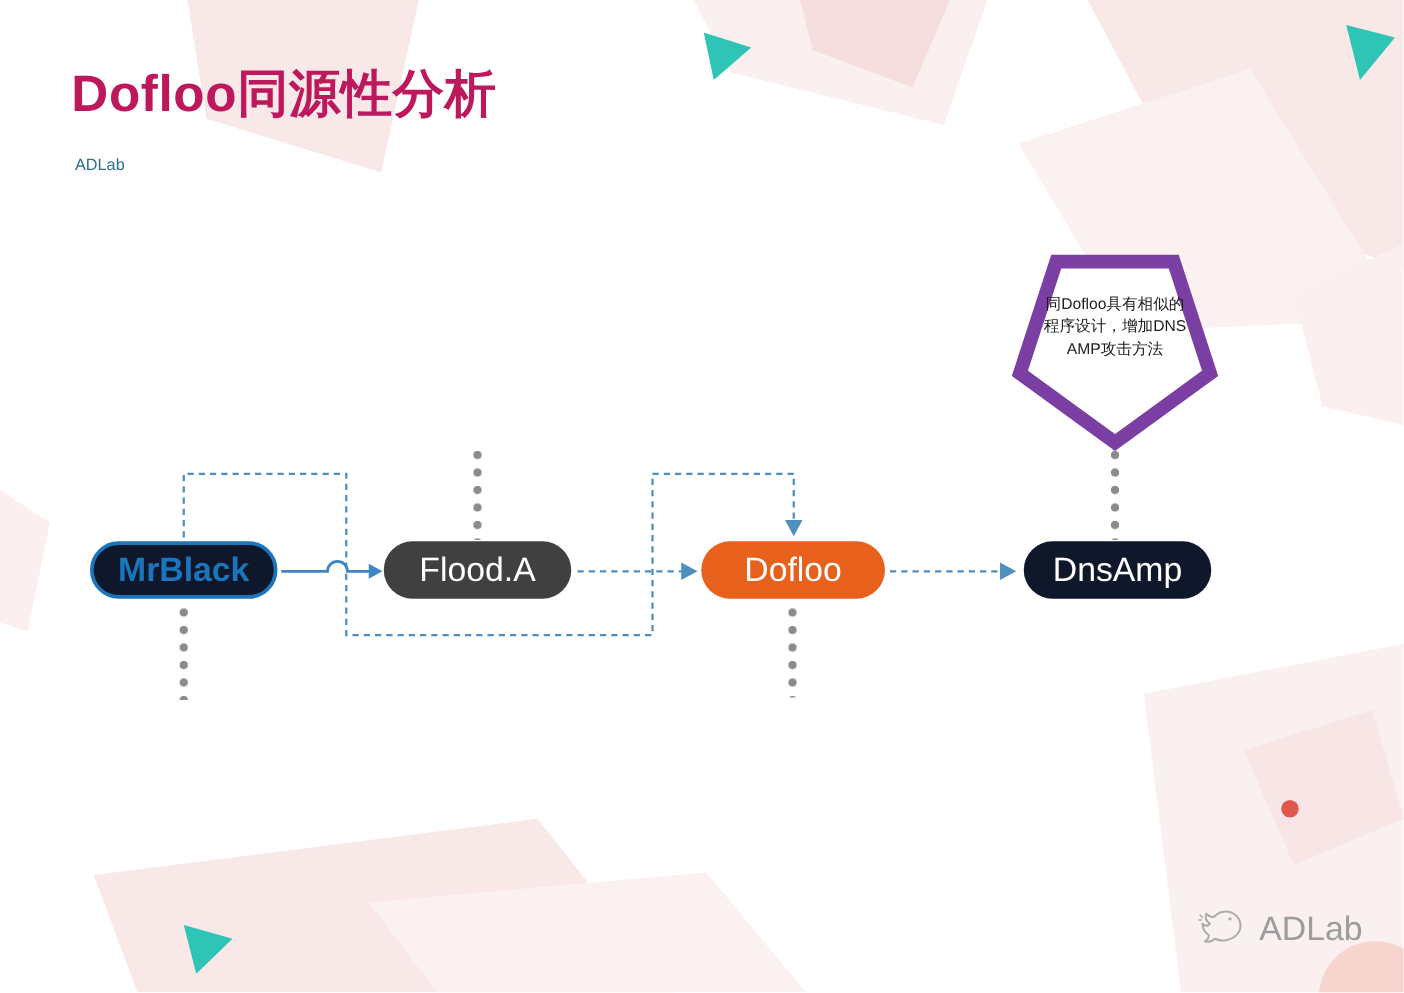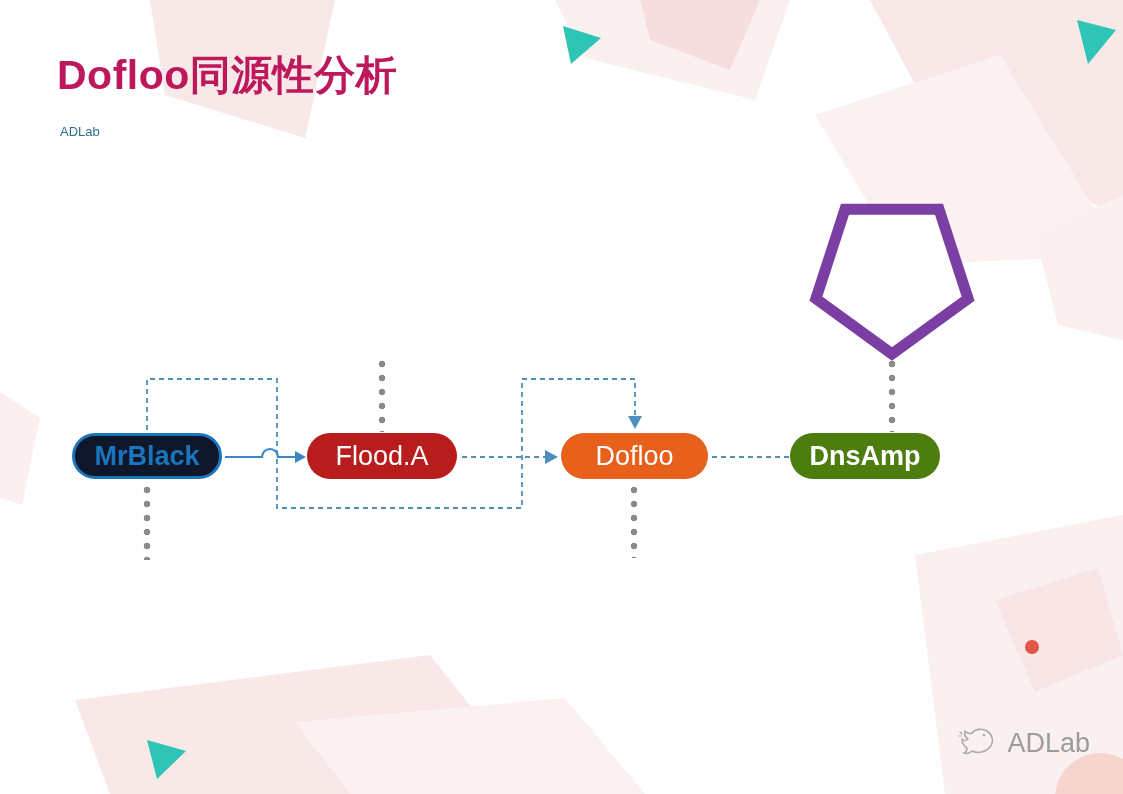--- a/index.html
+++ b/index.html
@@ -22,23 +22,23 @@
     position: absolute; left: 60px; top: 124px;
     font-size: 13px; color: #2E6E8E; z-index: 4;
   }
 
   .pill {
     position: absolute; height: 46px; border-radius: 24px;
     display: flex; align-items: center; justify-content: center;
     font-size: 27px; z-index: 3; box-sizing: border-box;
   }
   .pill-mrblack { left: 72px;  top: 433px; width: 150px; background: #0f172a; border: 3px solid #1B75BC; color: #1B75BC; font-weight: 700; }
-  .pill-flooda  { left: 307px; top: 433px; width: 150px; background: #b91c1c; color: #ffffff; }
+  .pill-flooda  { left: 307px; top: 433px; width: 150px; background: #404040; color: #ffffff; }
   .pill-dofloo  { left: 561px; top: 433px; width: 147px; background: #E8611C; color: #ffffff; }
-  .pill-dnsamp  { left: 790px; top: 433px; width: 150px; background: #4d7c0f; color: #ffffff; font-weight: 700; }
+  .pill-dnsamp  { left: 819px; top: 433px; width: 150px; background: #0f172a; color: #ffffff; font-weight: 400; }
 
   .pent { position: absolute; width: 180px; height: 180px; z-index: 2; }
   .pent svg { position: absolute; left: 0; top: 0; }
   .pent-text {
     position: absolute; left: 32px; width: 116px;
     font-size: 12.5px; line-height: 1.42; color: #1a1a1a;
     text-align: center; word-break: break-all;
     display: flex; align-items: center; justify-content: center;
   }
   .pent-text.top-pos    { top: 32px; height: 92px; }
@@ -109,20 +109,21 @@
   <div class="dots" id="dots-flooda"></div>
   <div class="dots" id="dots-dnsamp"></div>
   <div class="dots" id="dots-mrblack"></div>
   <div class="dots" id="dots-dofloo"></div>
 
 
   <div class="pent" style="left:802px; top:184px;">
     <svg viewBox="0 0 180 180" width="180" height="180">
       <polygon points="90,170 13.9,114.7 43,25.3 137,25.3 166.1,114.7" fill="#ffffff" stroke-width="11" stroke-linejoin="miter" stroke="#7B3FA3"></polygon>
     </svg>
+    <div class="pent-text top-pos">同Dofloo具有相似的程序设计，增加DNSAMP攻击方法</div>
   </div>
 
 
 
   <div class="pill pill-mrblack">MrBlack</div>
   <div class="pill pill-flooda">Flood.A</div>
   <div class="pill pill-dofloo">Dofloo</div>
   <div class="pill pill-dnsamp">DnsAmp</div>
 
   <div class="watermark">

